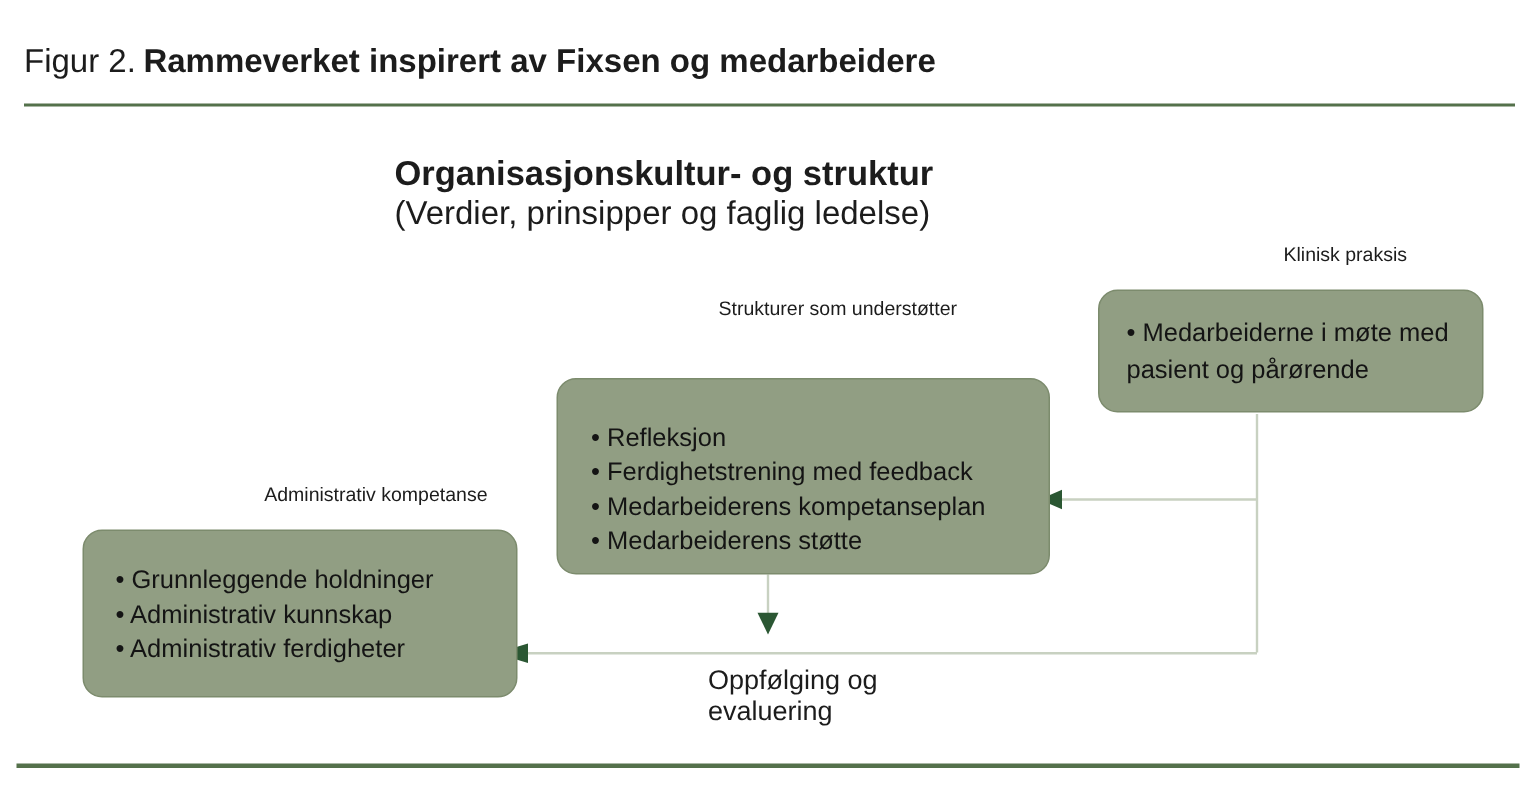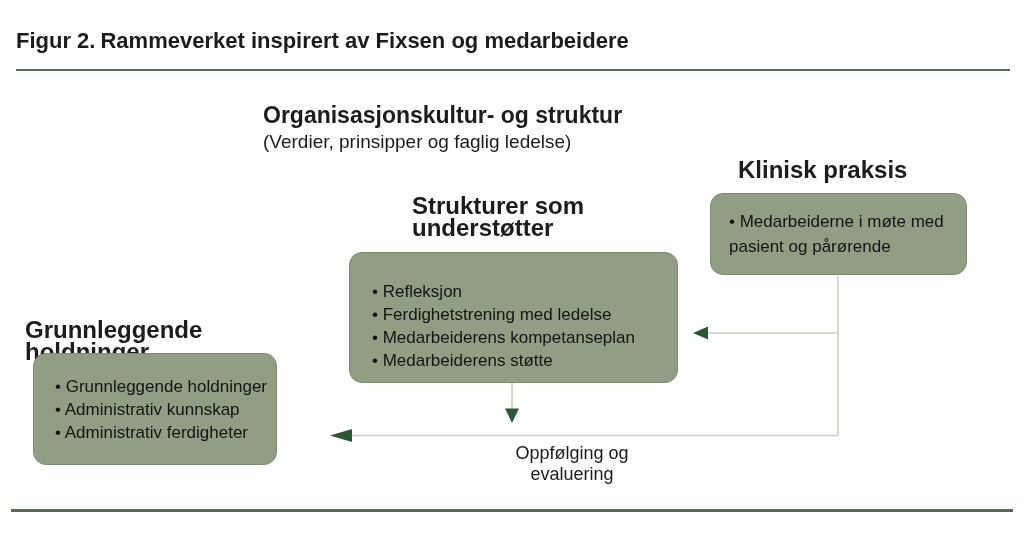--- a/index.html
+++ b/index.html
@@ -3,46 +3,46 @@
 <meta charset="utf-8">
 <style>
   html,body{margin:0;padding:0;background:#ffffff;}
   .canvas{
     position:relative;width:1024px;height:537px;background:#ffffff;overflow:hidden;
     font-family:"Liberation Sans",sans-serif;color:var(--text,#1c1c1c);
   }
   .figure-title{
     position:absolute;left:16px;top:26px;font-size:22px;line-height:30px;white-space:nowrap;
   }
-  .figure-title .lbl{font-weight:700;}
+  .figure-title .lbl{font-weight:400;}
   .figure-title .rest{margin-left:5px;font-weight:700;}
   .rule{position:absolute;background:var(--rule,#54714b);}
   .rule.top{left:16px;top:69px;width:994px;height:2px;}
   .rule.bottom{left:11px;top:509px;width:1002px;height:3px;}
 
   .org-block{position:absolute;left:263px;top:102px;width:500px;}
   .org-block .h{font-size:23px;font-weight:700;line-height:27px;}
-  .org-block .s{font-size:19px;font-weight:400;line-height:23px;margin-top:1px;}
+  .org-block .s{font-size:22px;font-weight:400;line-height:23px;margin-top:1px;}
 
-  .box-heading{position:absolute;text-align:left;font-size:24px;font-weight:700;line-height:22px;}
+  .box-heading{position:absolute;text-align:right;font-size:13px;font-weight:400;line-height:22px;}
   .hd-klinisk{left:738px;top:159px;width:200px;}
-  .hd-strukturer{left:388px;top:195px;width:250px;margin-left:24px;}
+  .hd-strukturer{left:388px;top:195px;width:250px;}
   .hd-grunnleggende{left:25px;top:319px;width:300px;}
 
   .gbox{
     position:absolute;background:var(--box-fill,#919e83);
     border:1px solid var(--box-border,#7c8b6d);border-radius:13px;
     box-sizing:border-box;display:flex;flex-direction:column;justify-content:center;
-    font-size:17px;color:#141414;
+    font-size:17px;color:#141414;margin-left:22px;
   }
   .box-klinisk{left:710px;top:193px;width:257px;height:82px;padding:0 18px;line-height:25px;}
   .box-strukturer{left:349px;top:252px;width:329px;height:131px;padding:16px 0 0 22px;line-height:23px;}
-  .box-grunnleggende{left:33px;top:353px;width:244px;height:112px;padding:0 0 0 21px;line-height:23px;}
+  .box-grunnleggende{left:33px;top:353px;width:290px;height:112px;padding:0 0 0 21px;line-height:23px;}
 
-  .feedback-label{position:absolute;left:472px;top:443px;width:200px;text-align:center;font-size:18px;}
+  .feedback-label{position:absolute;left:472px;top:443px;width:200px;text-align:left;font-size:18px;}
 
   svg.overlay{position:absolute;left:0;top:0;width:1024px;height:537px;pointer-events:none;}
   .conn{stroke:var(--connector,#c8d1c1);stroke-width:1.6;fill:none;}
   .head{fill:var(--arrowhead,#2b5733);stroke:none;}
 </style>
 </head>
 <body>
 
 <div class="canvas">
 
@@ -69,26 +69,26 @@
   <div class="box-heading hd-klinisk">Klinisk praksis</div>
   <div class="gbox box-klinisk">
     <div>• Medarbeiderne i møte med pasient og pårørende</div>
   </div>
 
   <div class="box-heading hd-strukturer">
     <div>Strukturer som understøtter</div>
   </div>
   <div class="gbox box-strukturer">
     <div>• Refleksjon</div>
-    <div>• Ferdighetstrening med ledelse</div>
+    <div>• Ferdighetstrening med feedback</div>
     <div>• Medarbeiderens kompetanseplan</div>
     <div>• Medarbeiderens støtte</div>
   </div>
 
-  <div class="box-heading hd-grunnleggende">Grunnleggende holdninger</div>
+  <div class="box-heading hd-grunnleggende">Administrativ kompetanse</div>
   <div class="gbox box-grunnleggende">
     <div>• Grunnleggende holdninger</div>
     <div>• Administrativ kunnskap</div>
     <div>• Administrativ ferdigheter</div>
   </div>
 
   <div class="feedback-label">Oppfølging og evaluering</div>
 
   <div class="rule bottom"></div>
 </div>

